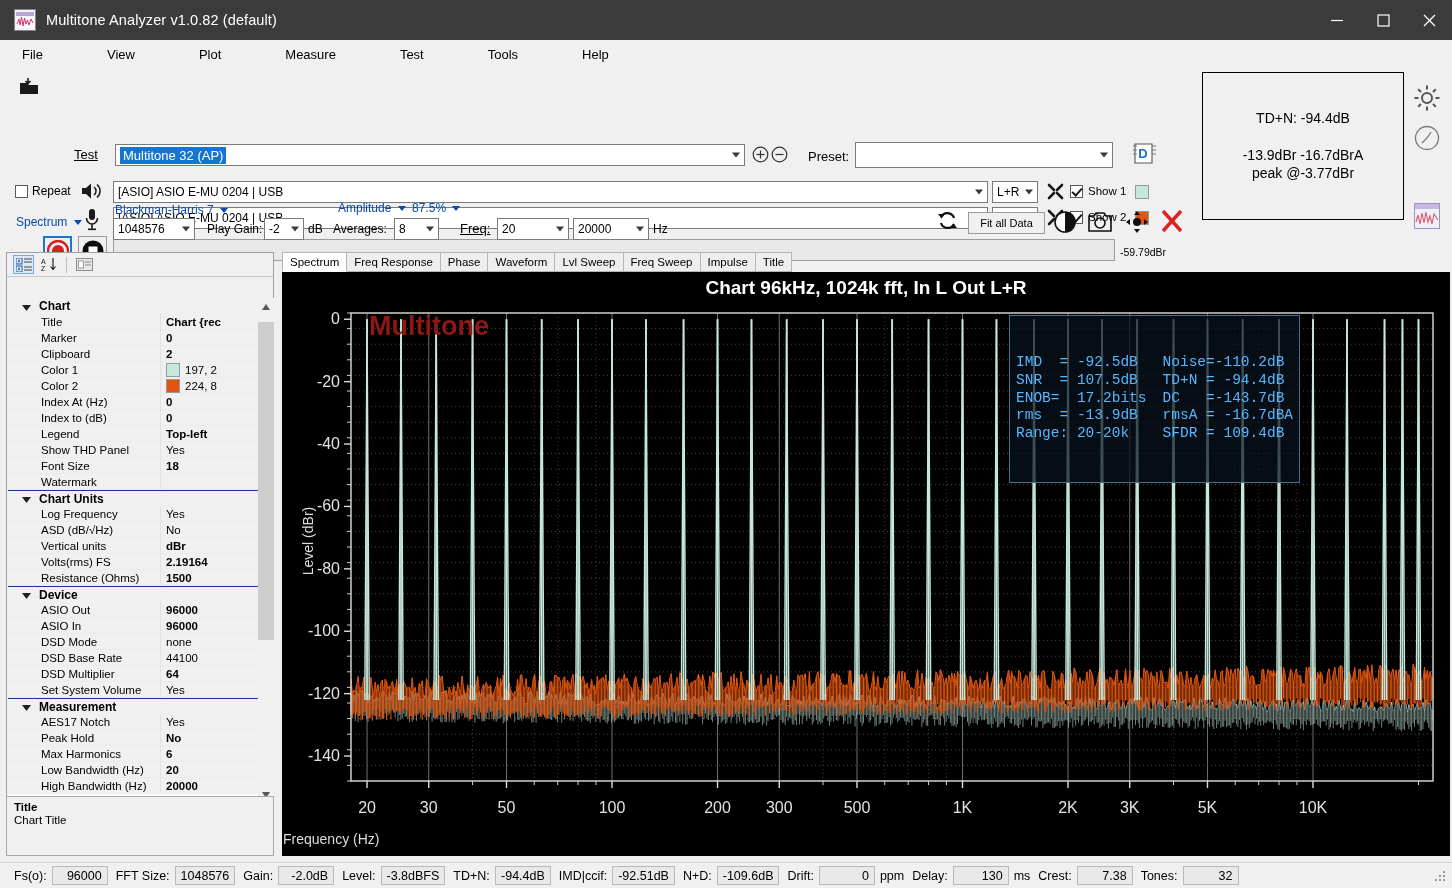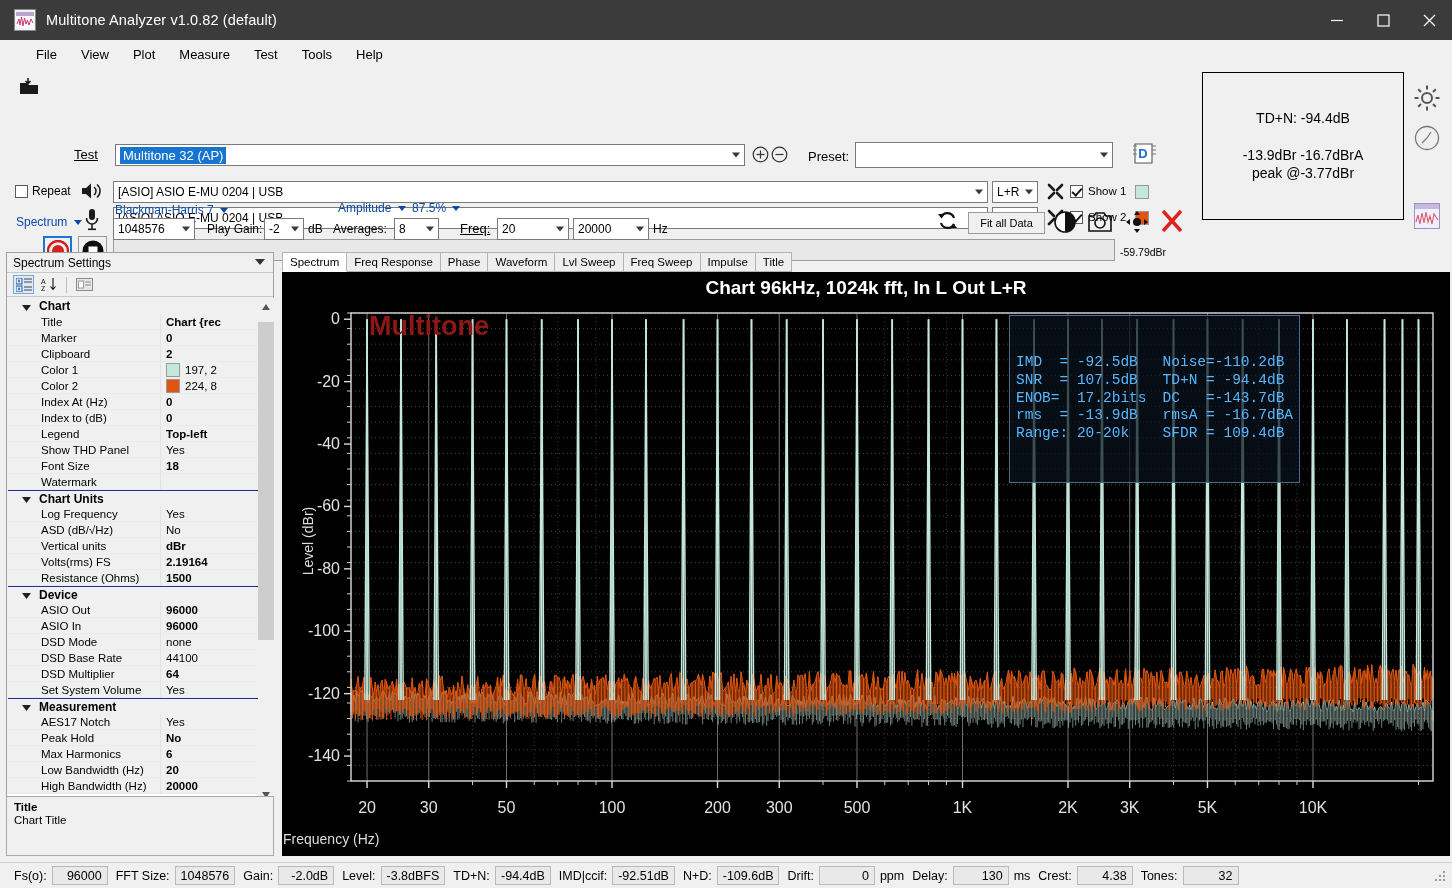--- a/index.html
+++ b/index.html
@@ -26,21 +26,21 @@
   }
   .tb-icon svg{display:block;}
   .tb-title { font-size:14.5px; letter-spacing:.1px; }
   .tb-controls { margin-left:auto; display:flex; height:40px; }
   .tb-btn { width:46px; height:40px; display:flex; align-items:center; justify-content:center; color:#fff; }
   .tb-btn svg{display:block;}
 
   
   .menubar {
     position:absolute; left:0; top:40px; width:1452px; height:28px;
-    background:#f0f0f0; display:flex; align-items:center; padding-left:24px;
+    background:#f0f0f0; display:flex; align-items:center; padding-left:10px;gap:40px;
   }
   .menu-item { font-size:13px; padding:4px 12px; color:#000; }
 
   
   .toolbar { position:absolute; left:0; top:68px; width:1452px; height:180px; background:#f0f0f0; }
 
   .lbl { font-size:12px; color:#000; }
   .lbl-blue { font-size:12px; color:#0a49a8; }
   .lbl-link { font-size:13px; color:#000; text-decoration:underline; }
 
@@ -456,24 +456,20 @@
     </svg>
   </div>
   <div style="position:absolute;left:1414px;top:203px;width:26px;height:26px;border:1px solid #a090c8;background:#eef0fb;">
     <svg width="24" height="24" viewBox="0 0 24 24">
       <rect x="0" y="0" width="24" height="5" fill="#c6b9e0"></rect>
       <polyline points="1,18 3,11 5,20 7,9 9,19 11,8 13,18 15,12 17,20 19,10 23,16" fill="none" stroke="#e05a6c" stroke-width="1.1"></polyline>
     </svg>
   </div>
 
   <div class="settings">
-    <div class="settings-header">
-      <span>Spectrum Settings</span>
-      <span class="chev"></span>
-    </div>
     <div class="settings-toolstrip">
       <div class="sts-btn active">
         <svg width="16" height="14" viewBox="0 0 16 14">
           <rect x="0" y="0" width="6" height="6" fill="none" stroke="#2b5b9e"></rect>
           <rect x="0" y="8" width="6" height="6" fill="none" stroke="#2b5b9e"></rect>
           <line x1="2" y1="3" x2="4" y2="3" stroke="#2b5b9e"></line>
             <line x1="3" y1="1.5" x2="3" y2="4.5" stroke="#2b5b9e"></line>
           <line x1="2" y1="11" x2="4" y2="11" stroke="#2b5b9e"></line>
             <line x1="3" y1="9.5" x2="3" y2="12.5" stroke="#2b5b9e"></line>
           <line x1="8" y1="1" x2="16" y2="1" stroke="#444"></line>
@@ -983,21 +979,21 @@
           <span class="sb-val">0</span>
           <span class="sb-unit">ppm</span>
         </div>
         <div class="sb-group">
           <span class="sb-lab">Delay:</span>
           <span class="sb-val">130</span>
           <span class="sb-unit">ms</span>
         </div>
         <div class="sb-group">
           <span class="sb-lab">Crest:</span>
-          <span class="sb-val">4.38</span>
+          <span class="sb-val">7.38</span>
         </div>
         <div class="sb-group">
           <span class="sb-lab">Tones:</span>
           <span class="sb-val">32</span>
         </div>
       </div>
     <div class="grip">
       <svg width="14" height="14">
           <g fill="#9a9a9a">
         <rect x="10" y="10" width="2" height="2"></rect>

